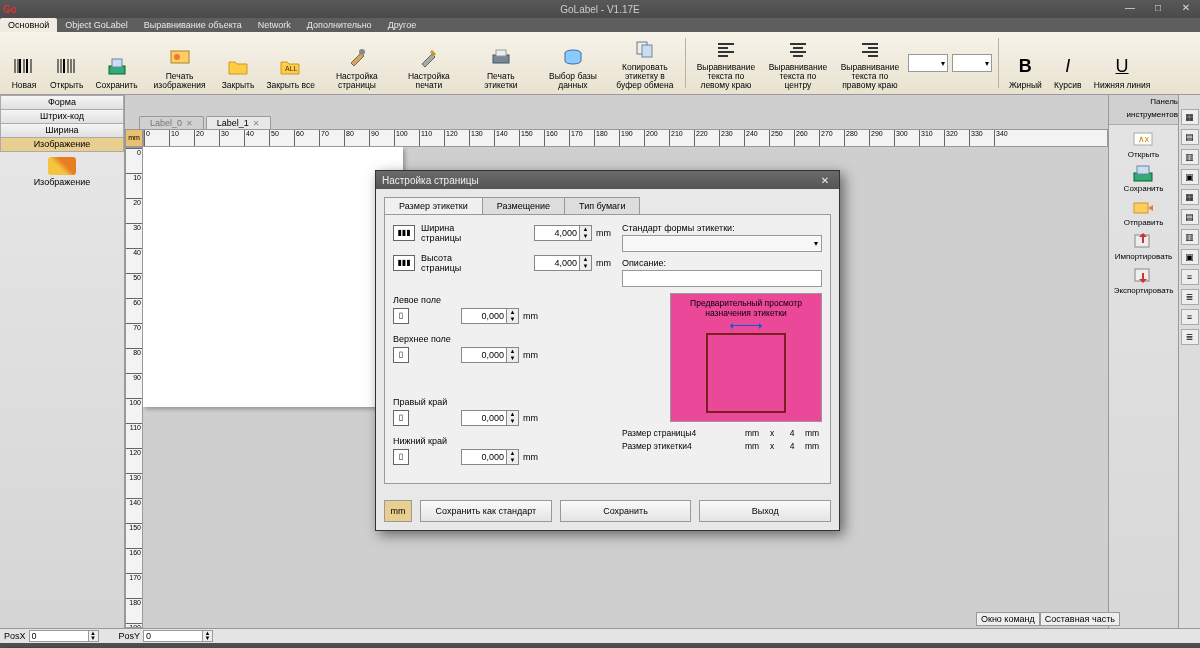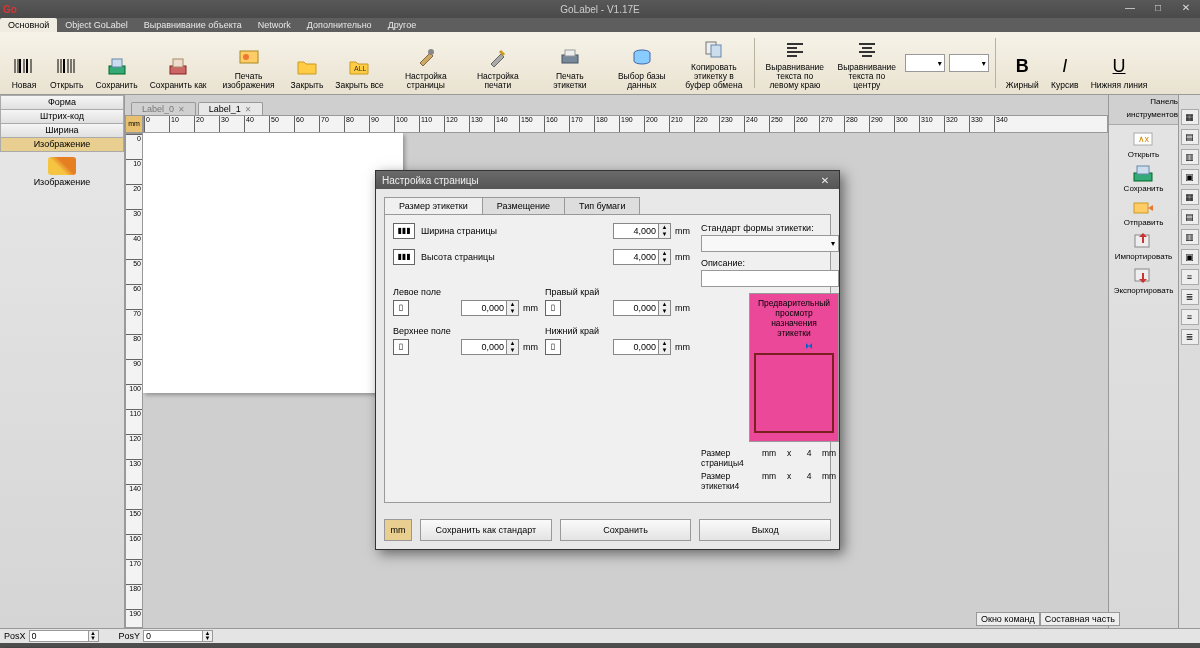--- a/index.html
+++ b/index.html
@@ -22,21 +22,21 @@
 .italI{font-style:italic;font-size:20px;}
 .undI{text-decoration:underline;font-size:20px;}
 .workarea{display:flex;height:533px;}
 .leftpanel{width:125px;background:linear-gradient(#e8e8e8,#d5d5d5);border-right:1px solid #999;display:flex;flex-direction:column;}
 .lptab{height:15px;border:1px solid #aaa;background:linear-gradient(#f5f5f5,#e0e0e0);text-align:center;line-height:13px;font-size:9px;margin-bottom:-1px;}
 .lptab.sel{background:#e8ce8f;}
 .lpbody{flex:1;padding-top:4px;display:flex;flex-direction:column;align-items:center;}
 .lpimg{margin-top:2px;width:28px;height:18px;background:linear-gradient(45deg,#f5c542 40%,#e67e22 60%);border-radius:3px;}
 .lplbl{font-size:9px;margin-top:2px;}
 .canvas{flex:1;background:#cfcfcf;position:relative;display:flex;flex-direction:column;}
-.tabstrip{height:20px;display:flex;align-items:flex-end;padding-left:6px;font-size:9px;}
+.tabstrip{height:34px;display:flex;align-items:flex-end;padding-left:14px;font-size:9px;}
 .doctab{padding:1px 10px;background:#e8e8e8;border:1px solid #999;border-bottom:none;margin-right:2px;border-radius:2px 2px 0 0;display:flex;align-items:center;gap:4px;}
 .doctab.inactive{background:#d0d0d0;color:#777;}
 .doctab .x{color:#888;font-size:8px;}
 .rulerarea{flex:1;position:relative;background:#cfcfcf;}
 .corner{position:absolute;left:0;top:0;width:18px;height:18px;background:#e8c070;border:1px solid #999;font-size:7px;text-align:center;line-height:16px;}
 .hruler{position:absolute;left:18px;top:0;right:0;height:18px;background:#f3f3f3;border:1px solid #999;overflow:hidden;}
 .hruler .ticks{position:relative;height:100%;}
 .htick{position:absolute;top:0;height:100%;border-left:1px solid #666;font-size:7px;padding-left:1px;}
 .vruler{position:absolute;left:0;top:18px;width:18px;bottom:0;background:#f3f3f3;border:1px solid #999;overflow:hidden;}
 .vtick{position:absolute;left:0;width:100%;border-top:1px solid #666;font-size:7px;padding-top:0;text-align:right;padding-right:1px;}
@@ -68,21 +68,21 @@
 .leftcol{flex:1;}
 .rightcol{width:200px;}
 .fldrow{display:flex;align-items:center;margin-bottom:10px;}
 .fldicon{width:22px;height:16px;border:1px solid #666;margin-right:6px;font-size:8px;text-align:center;line-height:14px;background:#fff;}
 .fldicon.sq{width:16px;}
 .fldlbl{flex:1;font-size:9px;}
 .fldinput{width:46px;height:16px;border:1px solid #888;background:#fff;text-align:right;padding-right:2px;font-size:9px;margin-left:46px;}
 .fldspin{width:12px;height:16px;border:1px solid #888;border-left:none;background:#eee;display:flex;flex-direction:column;font-size:6px;}
 .fldspin div{flex:1;text-align:center;line-height:7px;}
 .fldunit{font-size:9px;margin-left:4px;width:18px;}
-.subgrid{display:flex;gap:4px;}
+.subgrid{display:flex;gap:24px;flex-direction:column;}
 .subcol{flex:1;}
 .subcol .slbl{font-size:9px;margin-bottom:3px;}
 .rlabel{font-size:9px;margin-bottom:2px;}
 .rcombo2{width:100%;height:17px;border:1px solid #999;background:#f8f8f8;margin-bottom:6px;display:flex;justify-content:flex-end;align-items:center;padding-right:3px;font-size:8px;}
 .rinput{width:100%;height:17px;border:1px solid #999;background:#fff;margin-bottom:6px;}
 .previewbox{border:1px solid #999;background:#ec4899;padding:4px;margin-bottom:6px;margin-left:48px;}
 .previewbox .pvhdr{font-size:8.5px;text-align:center;margin-bottom:4px;}
 .previewbox .pvarea{height:95px;display:flex;align-items:center;justify-content:center;position:relative;}
 .previewbox .pvlabel{position:absolute;left:55px;right:55px;top:3px;border-top:1px solid #06c;}
 .previewbox .pvlabel:before,.previewbox .pvlabel:after{content:"";position:absolute;top:-3px;width:0;height:0;border:3px solid transparent;}
@@ -157,29 +157,20 @@
         <svg width="22" height="20">
           <rect x="3" y="10" width="16" height="8" fill="#3a7" stroke="#062"></rect>
           <rect x="6" y="3" width="10" height="8" fill="#cde" stroke="#68a"></rect>
         </svg>
       </div>
       <div class="rlbl">Сохранить</div>
     </div>
   <div class="rbtn">
       <div class="ricon">
         <svg width="22" height="20">
-          <rect x="3" y="10" width="16" height="8" fill="#c66" stroke="#822"></rect>
-          <rect x="6" y="3" width="10" height="8" fill="#edc" stroke="#a86"></rect>
-        </svg>
-      </div>
-      <div class="rlbl">Сохранить как</div>
-    </div>
-  <div class="rbtn">
-      <div class="ricon">
-        <svg width="22" height="20">
           <rect x="2" y="4" width="18" height="12" fill="#fc6" stroke="#a82"></rect>
           <circle cx="8" cy="10" r="3" fill="#e73"></circle>
         </svg>
       </div>
       <div class="rlbl">Печать изображения</div>
     </div>
   <div class="rbtn">
       <div class="ricon">
         <svg width="22" height="18">
           <path d="M2 5 h6 l2 2 h10 v10 h-18 z" fill="#fc4" stroke="#c92"></path>
@@ -260,20 +251,33 @@
         <svg width="20" height="16">
           <g stroke="#333" stroke-width="2">
             <line x1="2" y1="3" x2="18" y2="3"></line>
             <line x1="5" y1="7" x2="15" y2="7"></line>
             <line x1="2" y1="11" x2="18" y2="11"></line>
             <line x1="5" y1="15" x2="15" y2="15"></line>
           </g>
         </svg>
       </div>
       <div class="rlbl">Выравнивание текста по центру</div>
+    </div>
+  <div class="rbtn">
+      <div class="ricon">
+        <svg width="20" height="16">
+          <g stroke="#333" stroke-width="2">
+            <line x1="2" y1="3" x2="18" y2="3"></line>
+            <line x1="8" y1="7" x2="18" y2="7"></line>
+            <line x1="2" y1="11" x2="18" y2="11"></line>
+            <line x1="8" y1="15" x2="18" y2="15"></line>
+          </g>
+        </svg>
+      </div>
+      <div class="rlbl">Выравнивание текста по правому краю</div>
     </div>
   <div class="rcombo">▾</div>
   <div class="rcombo">▾</div>
   <div class="rsep"></div>
   <div class="rbtn">
       <div class="ricon boldI">B</div>
       <div class="rlbl">Жирный</div>
     </div>
   <div class="rbtn">
       <div class="ricon italI">I</div>

